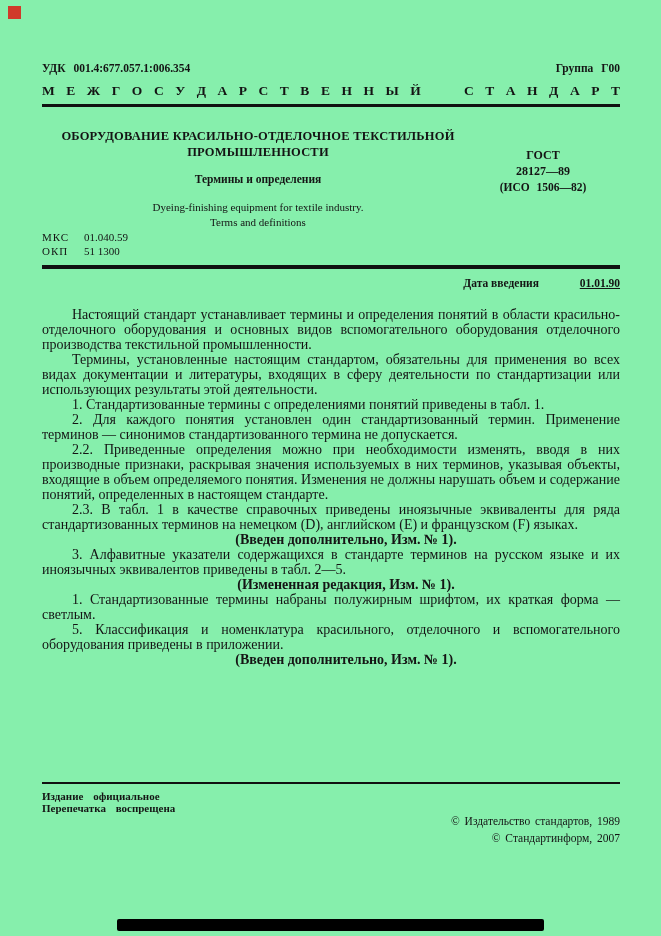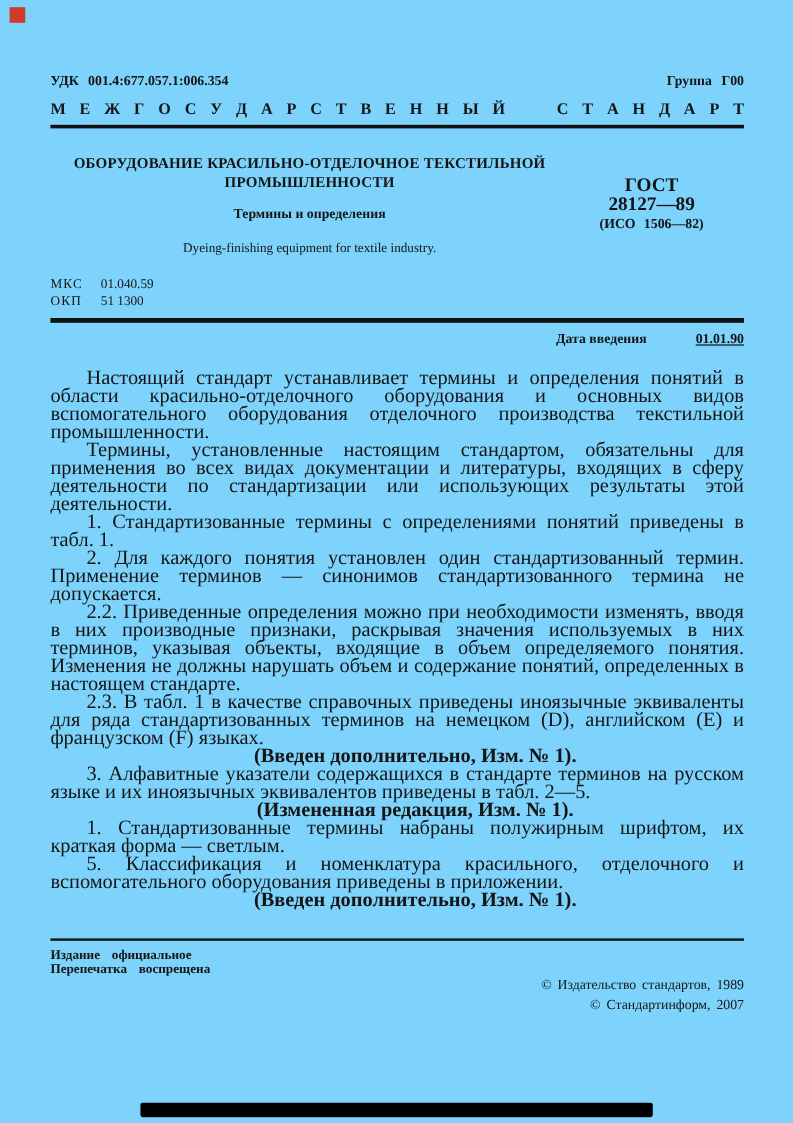--- a/index.html
+++ b/index.html
@@ -1,46 +1,46 @@
 <!DOCTYPE html>
 <html><head>
 <meta charset="utf-8">
 <style>
   html,body{margin:0;padding:0;background:#888;}
   .page{
-    position:relative;width:661px;height:936px;background:#7dd3fc;
+    position:relative;width:661px;height:936px;background:#86efac;
     font-family:"Liberation Serif","DejaVu Serif",serif;color:#141414;
     margin:0 auto;overflow:hidden;
   }
   .red-marker{position:absolute;left:8px;top:6px;width:13px;height:13px;}
   .content{position:absolute;left:42px;top:0;width:578px;}
   .udk-row{display:flex;justify-content:space-between;margin-top:62px;
     font-weight:bold;font-size:11.5px;word-spacing:5px;}
   .standard-heading{display:flex;justify-content:space-between;margin-top:9px;
     font-weight:bold;font-size:13.5px;}
   .standard-heading .sp{display:inline-block;width:20px;}
   .rule{background:#111;margin-top:5px;height:3px;}
   .rule2{background:#111;height:4px;margin-top:7px;}
   .title-area{position:relative;margin-top:22px;height:102px;}
   .title-left{width:432px;text-align:center;}
   .title-ru{font-weight:bold;font-size:12.5px;line-height:15.5px;letter-spacing:0.2px;}
   .subtitle-ru{font-weight:bold;font-size:11.5px;margin-top:13px;}
   .title-en{font-size:11px;line-height:15px;margin-top:15px;}
   .title-en2{font-size:11px;line-height:15px;}
   .designation{position:absolute;right:2px;top:18px;width:150px;text-align:center;
     font-weight:bold;}
-  .designation .gost,.designation .num{font-size:16px;line-height:16px;}
+  .designation .gost,.designation .num{font-size:12px;line-height:16px;}
   .designation .iso{font-size:11.5px;line-height:16px;word-spacing:4px;}
   .codes{font-size:11px;line-height:13.5px;}
   .code-row{display:flex;}
   .code-label{width:34px;letter-spacing:1px;}
   .code-val{margin-left:8px;}
   .date-row{text-align:right;font-weight:bold;font-size:11.5px;margin-top:8px;}
   .date-val{text-decoration:underline;padding-left:38px;}
-  .body-paragraphs{margin-top:18px;font-size:17px;line-height:15px;text-align:justify;}
+  .body-paragraphs{margin-top:18px;font-size:14px;line-height:15px;text-align:justify;}
   .body-paragraphs p{margin:0;text-indent:30px;}
   .body-paragraphs p.b{font-weight:bold;text-align:center;}
   .footer-rule{position:absolute;left:42px;top:782px;width:578px;height:2px;background:#111;}
   .footer-row{position:absolute;left:42px;top:790px;width:578px;display:flex;
     justify-content:space-between;font-weight:bold;font-size:11px;word-spacing:7px;flex-direction:column;}
   .copyright{position:absolute;right:41px;top:813px;text-align:right;
     font-size:11.5px;line-height:16.5px;word-spacing:2px;}
   .bottom-bar{position:absolute;left:117px;top:919px;width:427px;height:12px;border-radius:2px;}
 </style>
 </head>
@@ -87,20 +87,21 @@
         <span>Т</span>
       </div>
 
     <div class="rule"></div>
 
     <div class="title-area">
       <div class="title-left">
         <div class="title-ru">ОБОРУДОВАНИЕ КРАСИЛЬНО-ОТДЕЛОЧНОЕ ТЕКСТИЛЬНОЙ ПРОМЫШЛЕННОСТИ</div>
         <div class="subtitle-ru">Термины и определения</div>
         <div class="title-en">Dyeing-finishing equipment for textile industry.</div>
+        <div class="title-en2">Terms and definitions</div>
       </div>
       <div class="designation">
         <div class="gost">ГОСТ</div>
         <div class="num">28127—89</div>
         <div class="iso">(ИСО 1506—82)</div>
       </div>
     </div>
 
     <div class="codes">
       <div class="code-row">

